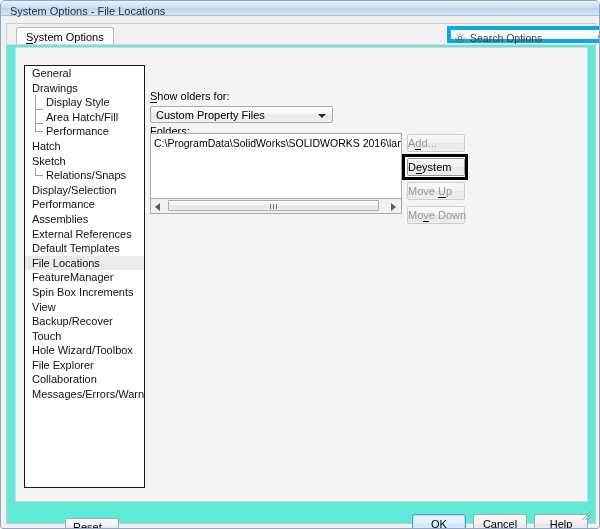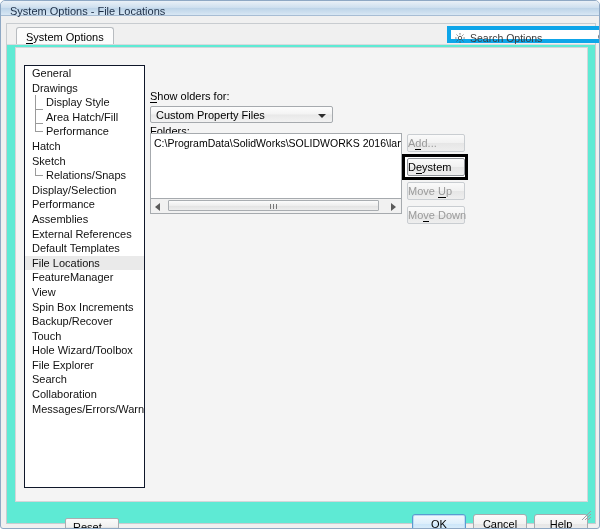--- a/index.html
+++ b/index.html
@@ -362,27 +362,26 @@
           <div class="side-item"><span>Hatch</span></div>
           <div class="side-item"><span>Sketch</span></div>
           <div class="side-item child"><span class="twig"></span><span>Relations/Snaps</span></div>
           <div class="side-item"><span>Display/Selection</span></div>
           <div class="side-item"><span>Performance</span></div>
           <div class="side-item"><span>Assemblies</span></div>
           <div class="side-item"><span>External References</span></div>
           <div class="side-item"><span>Default Templates</span></div>
           <div class="side-item selected"><span>File Locations</span></div>
           <div class="side-item"><span>FeatureManager</span></div>
+          <div class="side-item"><span>Spin Box Increments</span></div>
           <div class="side-item"><span>View</span></div>
-          <div class="side-item"><span>Spin Box Increments</span></div>
           <div class="side-item"><span>Backup/Recover</span></div>
           <div class="side-item"><span>Touch</span></div>
           <div class="side-item"><span>Hole Wizard/Toolbox</span></div>
           <div class="side-item"><span>File Explorer</span></div>
-          <div class="side-item"><span>Search</span></div>
           <div class="side-item"><span>Collaboration</span></div>
           <div class="side-item"><span>Messages/Errors/Warnings</span></div>
         </div>
 
       <div class="reset-btn"><span class="acc">R</span><span>eset...</span></div>
 
       <div class="label" style="left:134px; top:42px;"><span class="acc">S</span><span>how olders for:</span></div>
 
       <div class="combo">
         <div class="combo-text">Custom Property Files</div>

